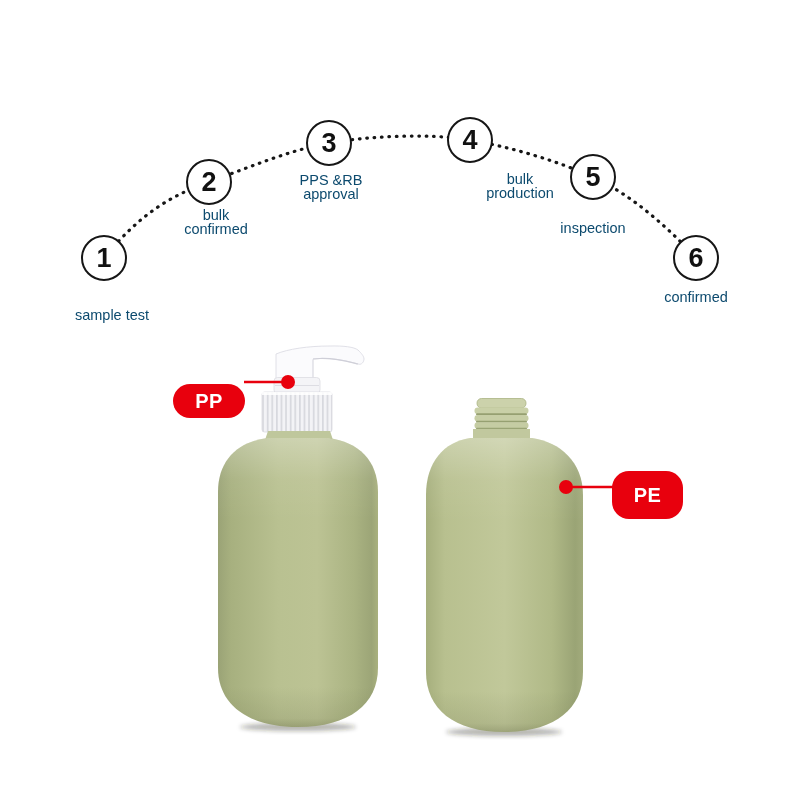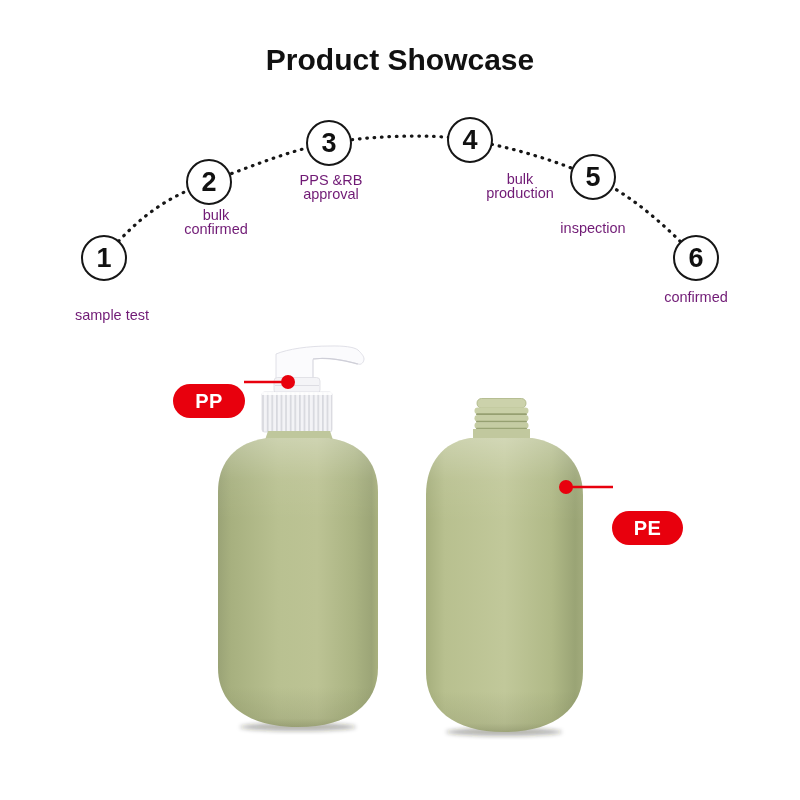--- a/index.html
+++ b/index.html
@@ -13,37 +13,36 @@
   }
   .layer{position:absolute;left:0;top:0;width:800px;height:800px;}
   .step-circle{
     position:absolute;width:46px;height:46px;box-sizing:border-box;
     border:2.6px solid #161616;border-radius:50%;background:#ffffff;
     display:flex;align-items:center;justify-content:center;
     font-size:27px;font-weight:700;color:#111111;line-height:1;
   }
   .step-label{
     position:absolute;transform:translateX(-50%);text-align:center;
-    font-size:14.5px;line-height:13.5px;font-weight:400;color:#701a75;white-space:nowrap;
+    font-size:14.5px;line-height:13.5px;font-weight:400;color:#0c4a6e;white-space:nowrap;
   }
   .step-label span{display:block;}
   .badge{
     position:absolute;background:#e8000d;color:#ffffff;border-radius:17px;
     display:flex;align-items:center;justify-content:center;
     font-size:20px;font-weight:700;letter-spacing:0.5px;
   }
   .badge-pp{left:173px;top:384px;width:72px;height:34px;}
-  .badge-pe{left:612px;top:471px;width:71px;height:34px;margin-top:40px;}
+  .badge-pe{left:612px;top:471px;width:71px;height:48px;}
 </style>
 </head>
 <body>
 
 <div class="stage">
 
-  <h1 class="title">Product Showcase</h1>
 
   <svg class="layer" viewBox="0 0 800 800" width="800" height="800">
     <path d="M104,258 C140,214 170,196 209,182 C250,167 290,150 329,143 C370,136 430,133 470,140 C510,147 555,160 593,177 C630,194 668,227 696,258" fill="none" stroke="#161616" stroke-width="3.2" stroke-linecap="round" stroke-dasharray="0.6 6.8"></path>
   </svg>
 
   <div class="step-circle" style="left:81px;top:235px;">
       <span>1</span>
     </div>
   <div class="step-circle" style="left:186px;top:159px;">
       <span>2</span>

